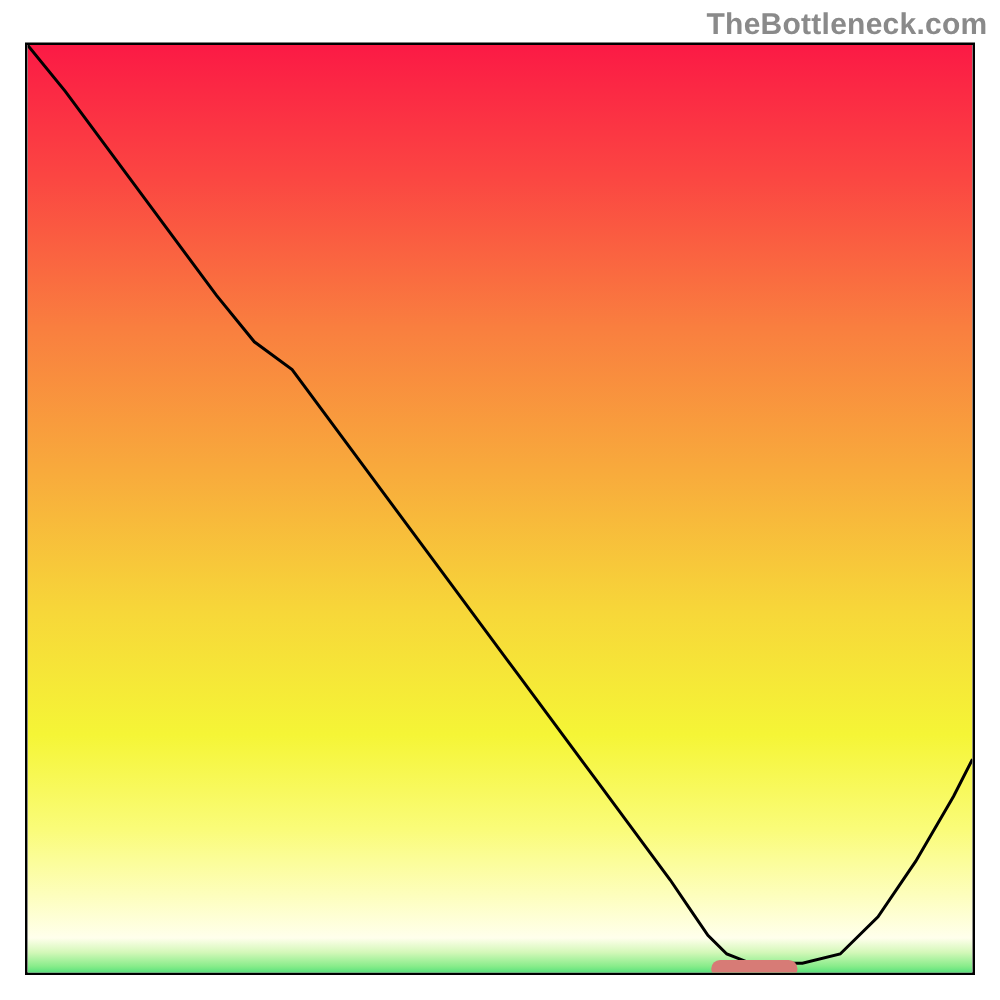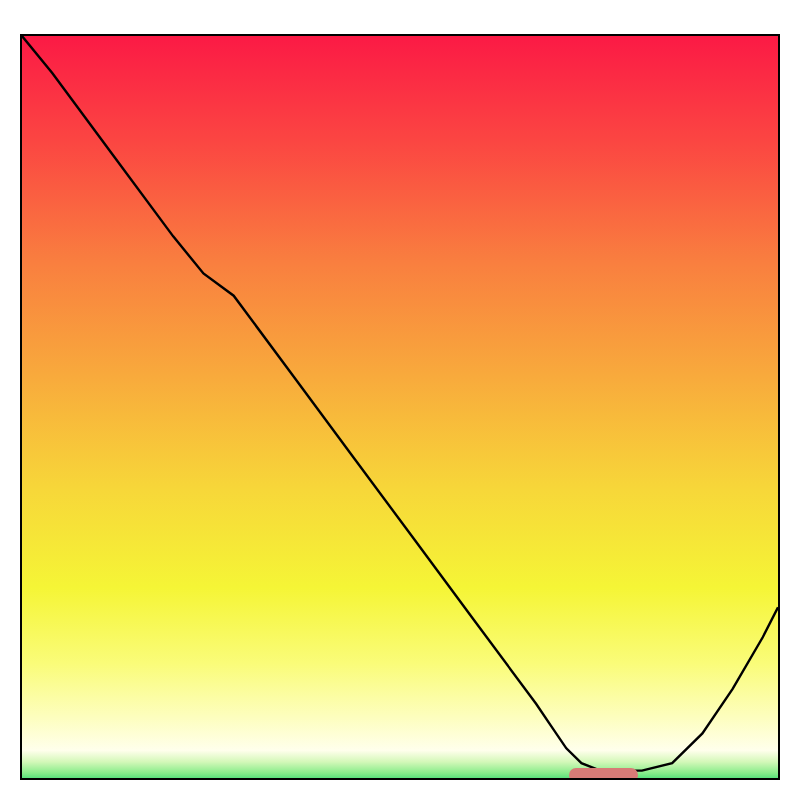--- a/index.html
+++ b/index.html
@@ -47,20 +47,21 @@
   .optimum-bar {
     position: absolute;
     border-radius: 8px;
   }
 </style>
 </head>
 <body>
 
 <div class="wrap">
 
+  <div class="watermark">TheBottleneck.com</div>
 
   <div class="frame">
 
     <svg class="gradient" viewBox="0 0 100 100" preserveAspectRatio="none">
       <defs>
         <linearGradient id="bg" x1="0" y1="0" x2="0" y2="1">
             <stop offset="0.00%" stop-color="#fb1a45"></stop>
             <stop offset="14.00%" stop-color="#fb4642"></stop>
             <stop offset="30.00%" stop-color="#f97f3f"></stop>
             <stop offset="45.00%" stop-color="#f8aa3c"></stop>

